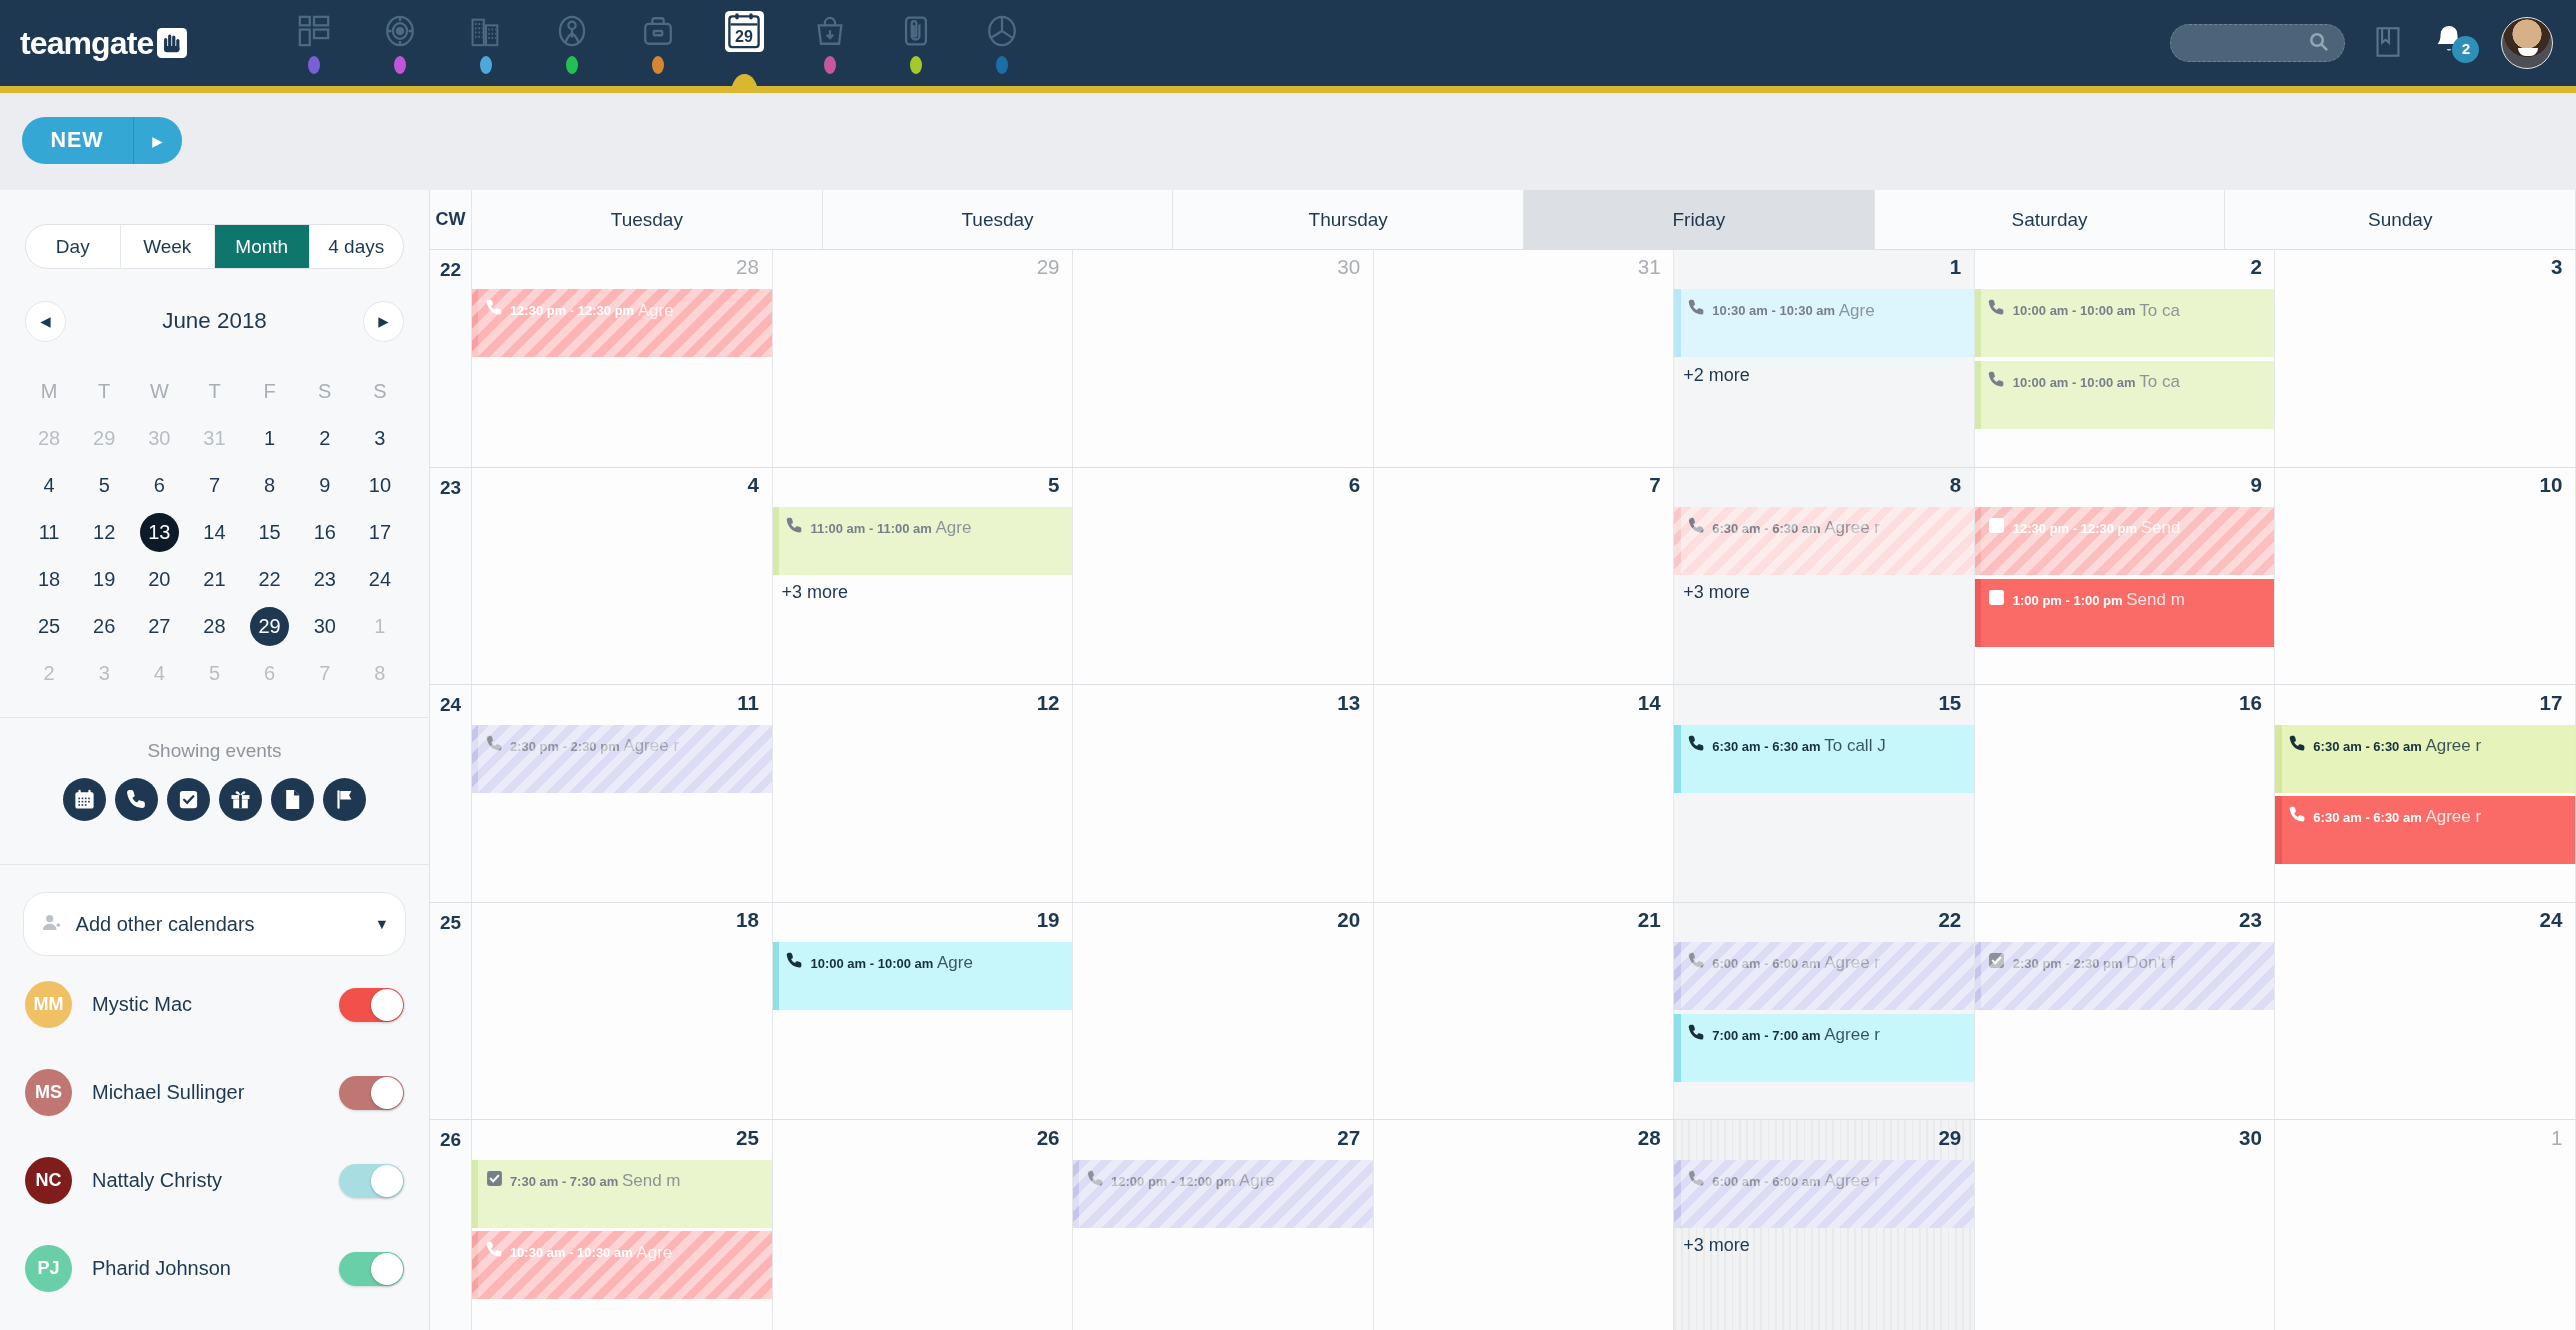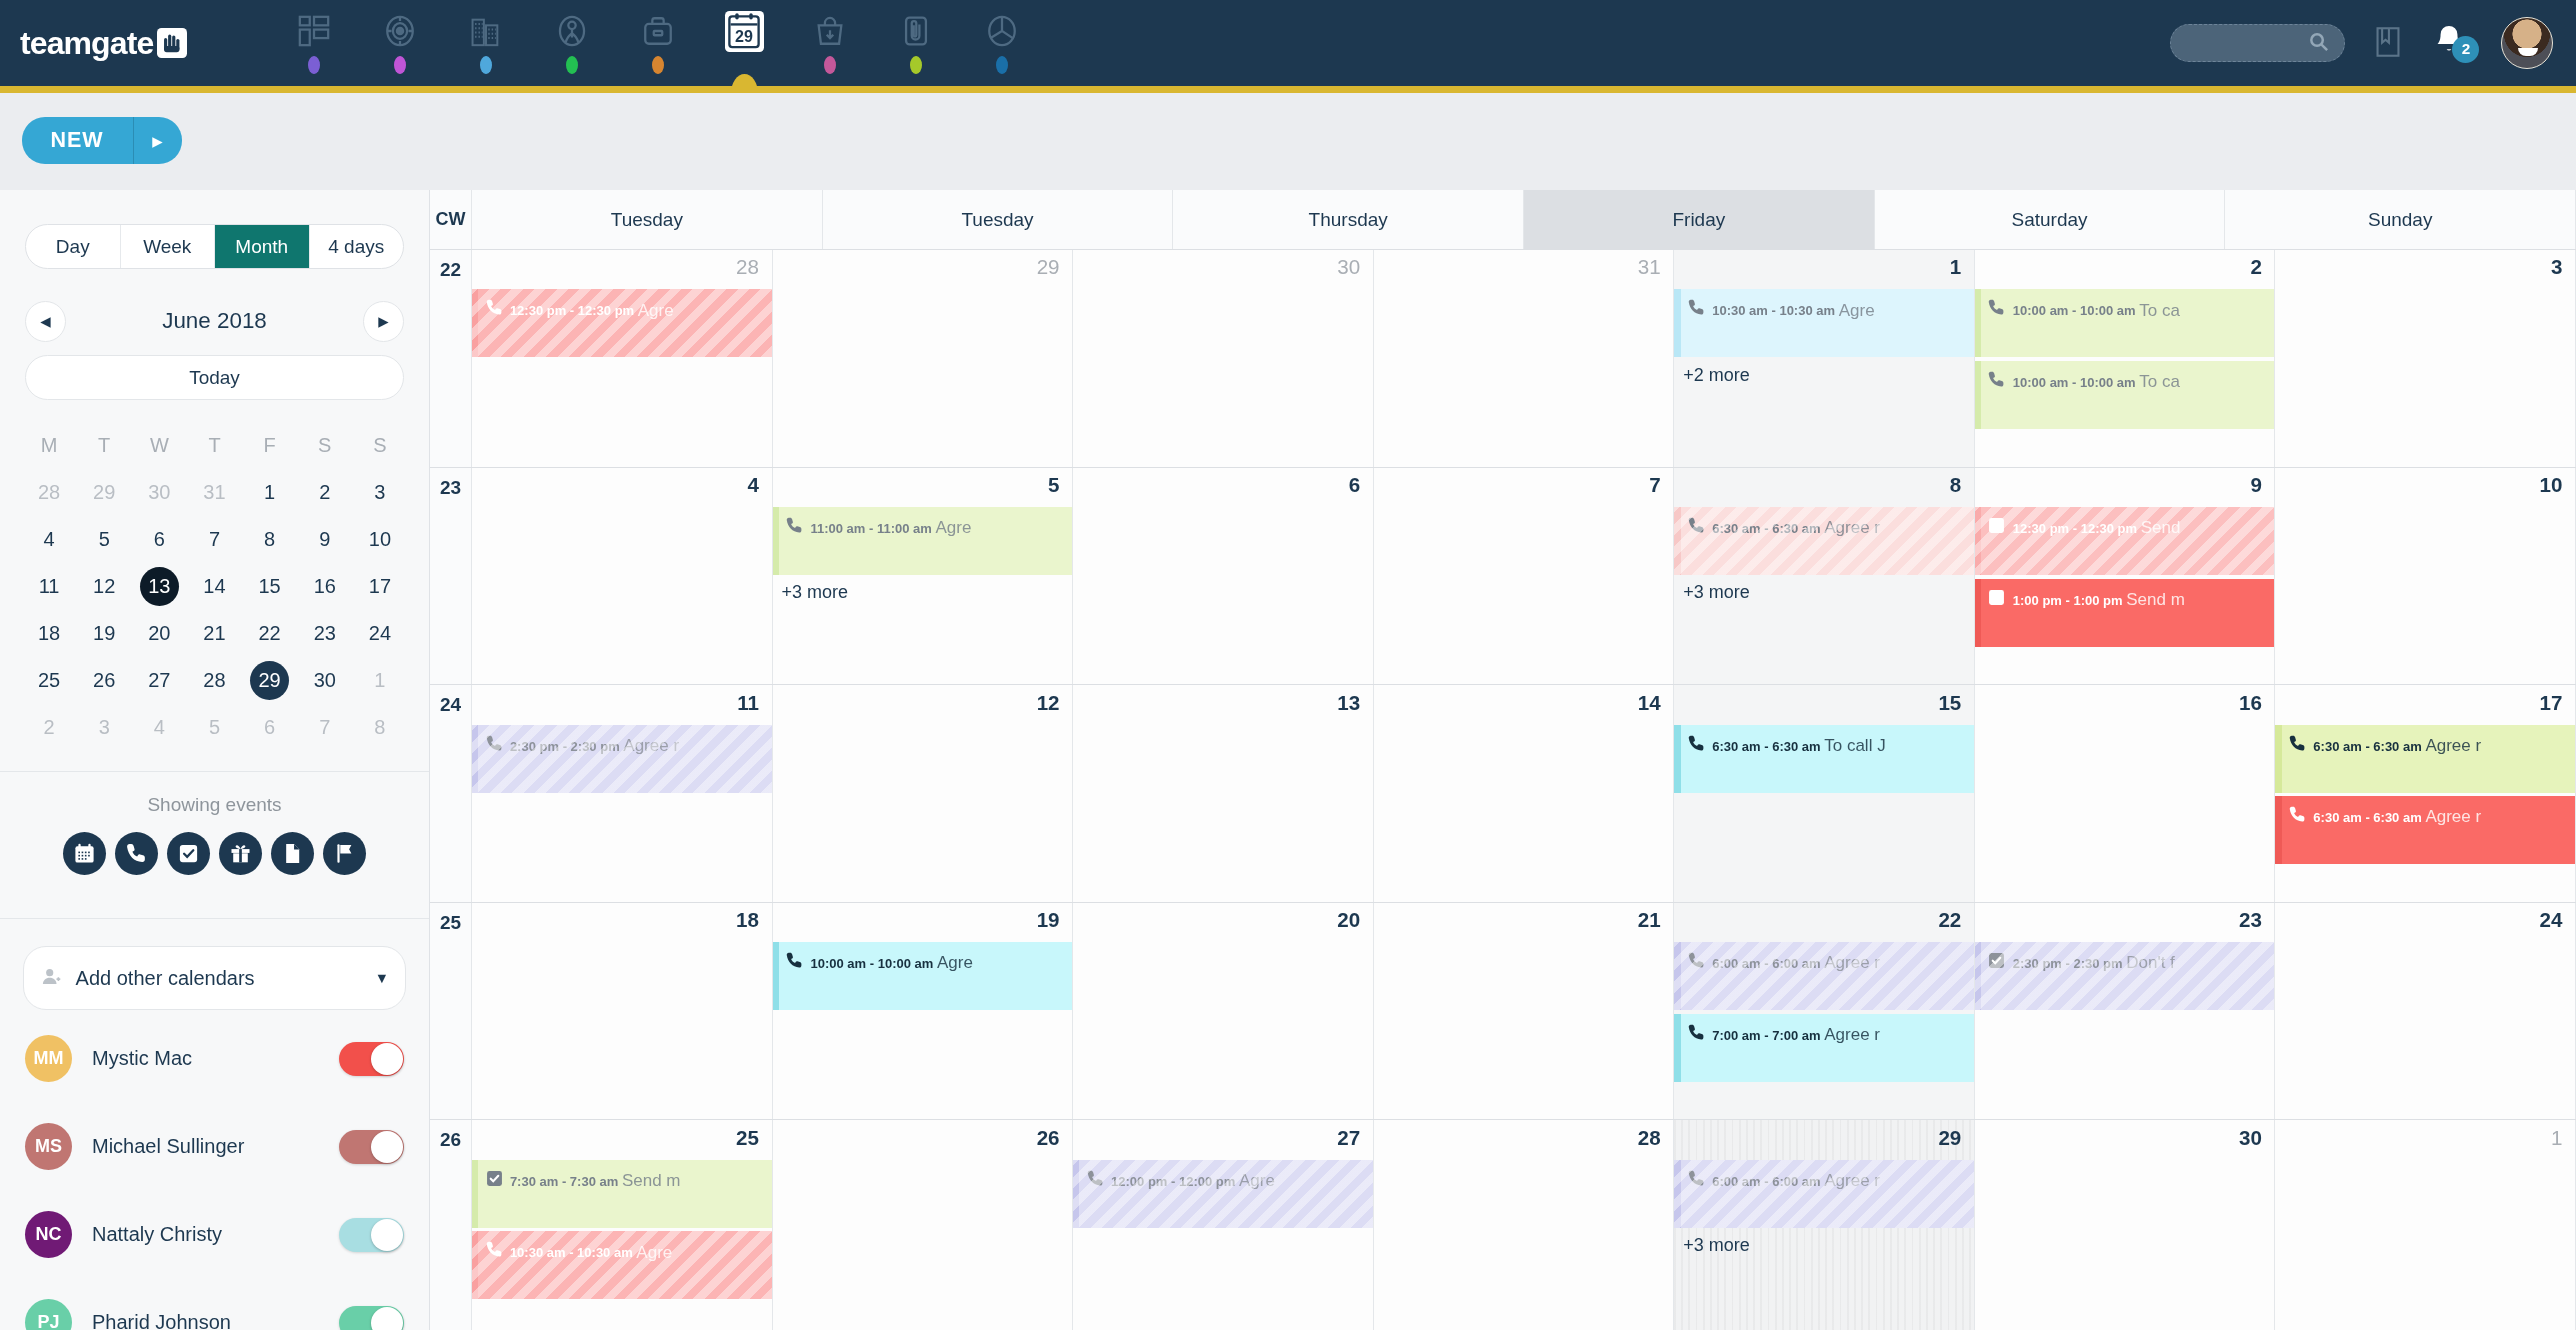--- a/index.html
+++ b/index.html
@@ -427,21 +427,20 @@
     <div class="viewtab active">Month</div>
     <div class="viewtab">4 days</div>
   </div>
 
   <div class="monthnav">
     <div class="arrow-btn">◀</div>
     <div class="lbl">June 2018</div>
     <div class="arrow-btn">▶</div>
   </div>
 
-  <div class="today-btn">Today</div>
 
   <div class="minical">
     <div class="minical-row minical-head" id="mc-head">
         <div class="minical-cell">M</div>
         <div class="minical-cell">T</div>
         <div class="minical-cell">W</div>
         <div class="minical-cell">T</div>
         <div class="minical-cell">F</div>
         <div class="minical-cell">S</div>
         <div class="minical-cell">S</div>
@@ -588,21 +587,21 @@
         </div>
       </div>
       <div class="user-row">
         <div class="user-av" style="background: rgb(192, 118, 114);">MS</div>
         <div class="user-name">Michael Sullinger</div>
         <div class="toggle" style="background: rgb(192, 118, 114);">
           <div class="knob"></div>
         </div>
       </div>
       <div class="user-row">
-        <div class="user-av" style="background: #701a75;">NC</div>
+        <div class="user-av" style="background: #7f1d1d;">NC</div>
         <div class="user-name">Nattaly Christy</div>
         <div class="toggle" style="background: rgb(168, 222, 226);">
           <div class="knob"></div>
         </div>
       </div>
       <div class="user-row">
         <div class="user-av" style="background: rgb(105, 207, 168);">PJ</div>
         <div class="user-name">Pharid Johnson</div>
         <div class="toggle" style="background: rgb(105, 207, 168);">
           <div class="knob"></div>

